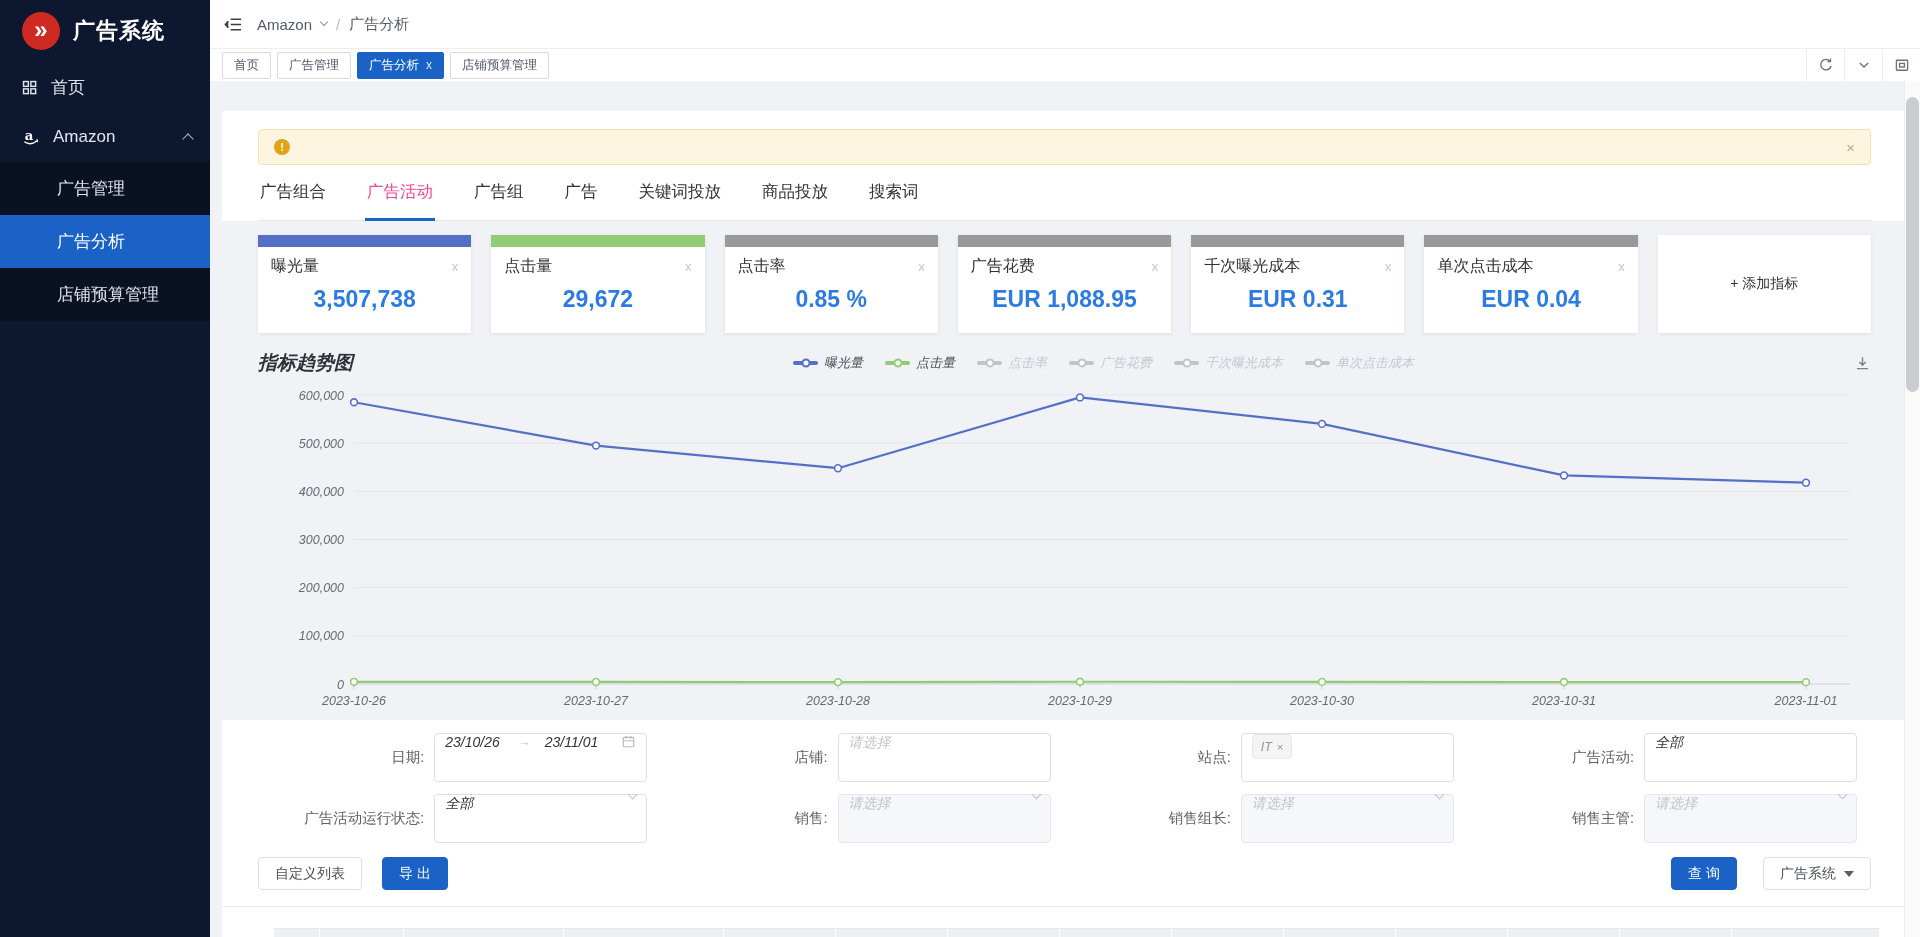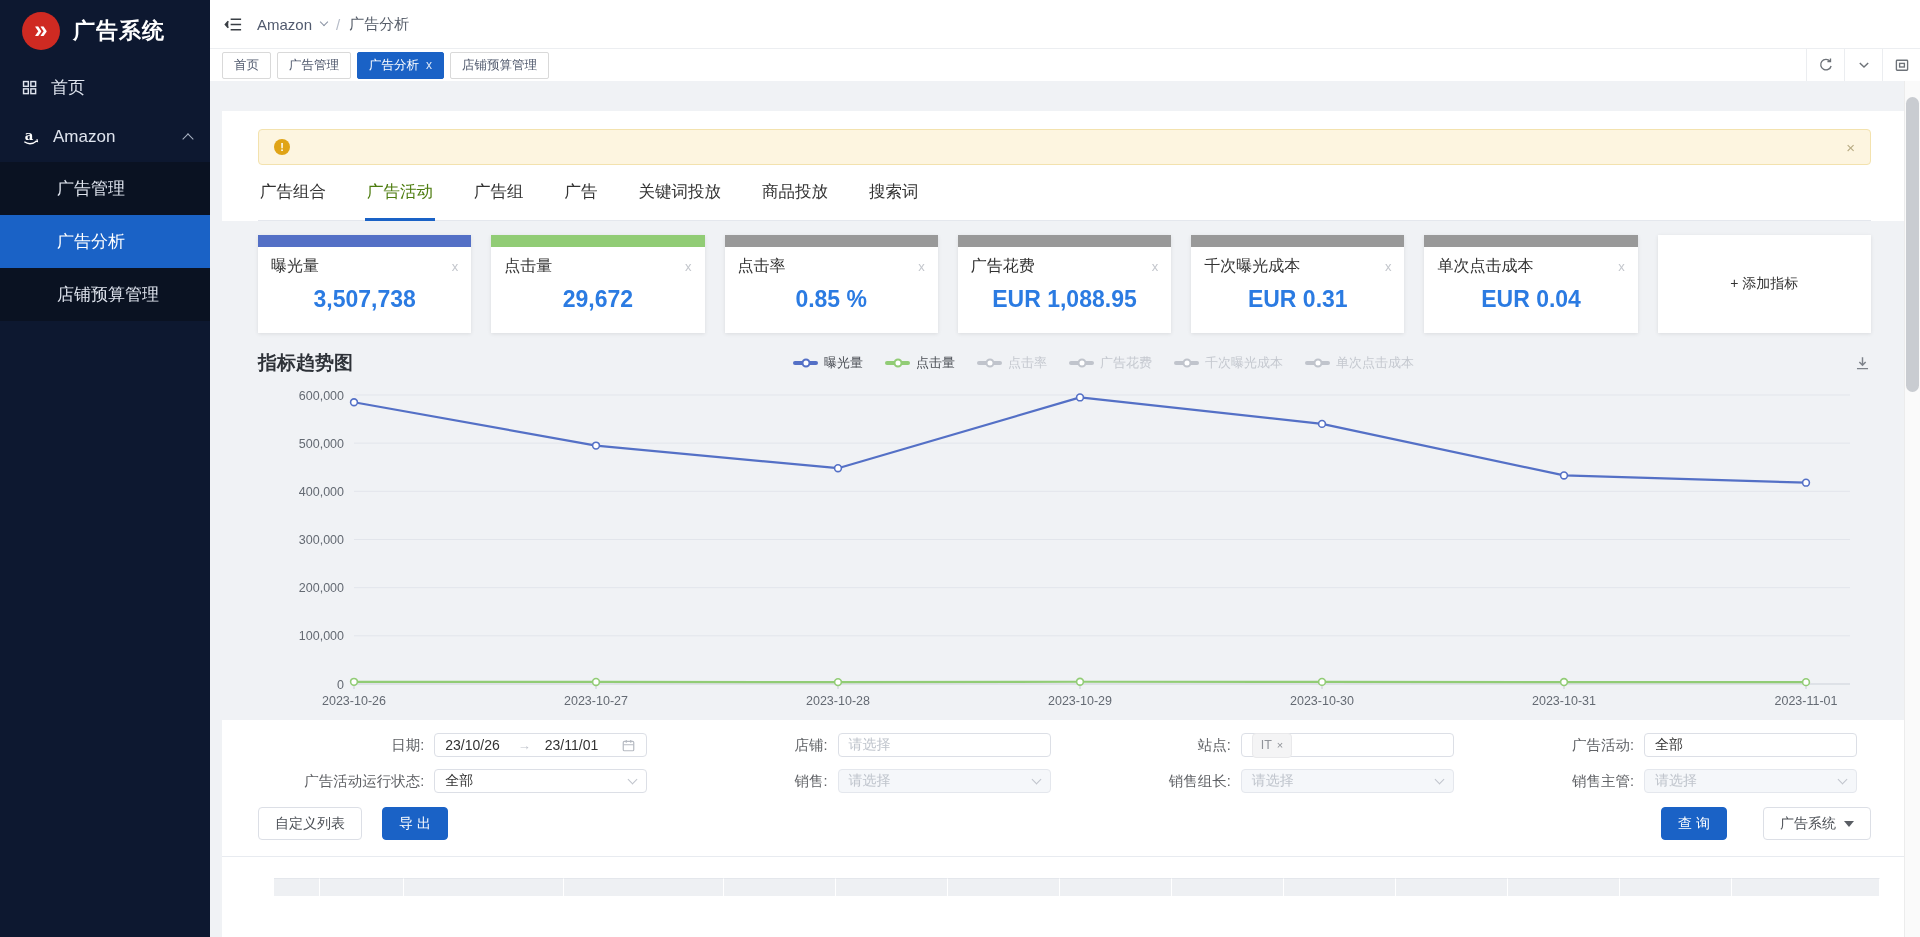--- a/index.html
+++ b/index.html
@@ -58,68 +58,68 @@
   .content { flex:1; position:relative; background:#f0f2f5; padding:30px 13px 0 12px; overflow:hidden; }
 
   .panel-top { background:#fff; padding:18px 36px 0; }
   .alert { height:36px; background:#fdf5e0; border:1px solid #f3e2ae; border-radius:4px;
     display:flex; align-items:center; padding:0 15px; gap:9px; font-size:14px; color:#5e5e5e; }
   .alert-icon { width:16px; height:16px; border-radius:50%; background:#e0a417; color:#fff; font-size:11px;
     font-weight:bold; display:flex; align-items:center; justify-content:center; flex:0 0 auto; }
   .alert-close { margin-left:auto; color:#b9ac84; font-size:15px; cursor:pointer; }
   .subtabs { margin-top:16px; display:flex; gap:37px; border-bottom:1px solid #e4e7ed; }
   .subtab { font-size:16.5px; color:#333; padding:0 2px 15px; cursor:pointer; }
-  .subtab.active { color:#4d7c0f; border-bottom:3px solid #1a62c6; margin-bottom:-1px; }
+  .subtab.active { color:#ec4899; border-bottom:3px solid #1a62c6; margin-bottom:-1px; }
 
   
   .cards { display:flex; gap:20px; margin:14px 0 0; padding:0 36px; }
   .mcard { flex:1; height:98px; background:#fff; box-shadow:0 1px 4px rgba(0,0,0,.09); position:relative; }
   .mcard-strip { height:12px; width:100%; }
   .mcard-head { display:flex; align-items:center; padding:9px 13px 0; }
   .mcard-title { font-size:16px; color:#333; }
   .mcard-x { margin-left:auto; color:#c3c6cc; font-size:13px; cursor:pointer; }
   .mcard-value { text-align:center; margin-top:9px; font-size:23px; font-weight:bold; color:#2b7be2; }
   .mcard.add { display:flex; align-items:center; justify-content:center; font-size:14px; color:#333; cursor:pointer; }
 
   
-  .chart-wrap { padding:0 36px; }
+  .chart-wrap { padding:0 36px;font-style:italic; }
   .chart-head { margin-top:17px; display:flex; align-items:center; }
   .chart-title { font-size:19px; font-weight:bold; color:#2e3238; }
   .legend { flex:1; display:flex; justify-content:center; gap:22px; align-items:center; }
   .leg-item { display:flex; align-items:center; gap:6px; font-size:13px; cursor:pointer; }
   .leg-mark { width:25px; height:4px; border-radius:2px; position:relative; }
   .leg-dot { position:absolute; left:50%; top:50%; transform:translate(-50%,-50%); width:9px; height:9px;
     border-radius:50%; background:#fff; border:2px solid; }
   .dl-icon { color:#7d828a; cursor:pointer; display:flex; }
   .chart-sub { margin-top:7px; font-size:13px; color:#9aa0a8; }
   #trend-chart { display:block; margin-top:7px; }
 
   
   .panel-bottom { margin-top:2px; background:#fff; padding:13px 36px 0; height:400px; }
   .frow { display:grid; grid-template-columns:repeat(4,1fr); }
   .frow + .frow { margin-top:12px; }
   .fcell { display:flex; align-items:center; justify-content:flex-end; padding-right:14px; }
   .flabel { color:#606266; font-size:14.5px; margin-right:10px; white-space:nowrap; }
-  .ctl { width:213px; height:24px; border:1px solid #dcdfe6; border-radius:4px; background:#fff;
-    display:flex; align-items:center; padding:0 10px; font-size:14px; color:#333; cursor:pointer; }
+  .ctl { width:213px; height:49px; border:1px solid #dcdfe6; border-radius:4px; background:#fff;
+    display:flex; align-items:flex-start; padding:0 10px; font-size:14px; color:#333; cursor:pointer;font-style:italic; }
   .ctl .ph { color:#bfc4cc; }
   .ctl .chev { width:7px; height:7px; border-color:#c0c4cc; margin-left:auto; }
   .ctl.disabled { background:#f5f7fa; border-color:#e4e7ed; }
   .date-arrow { color:#c0c4cc; margin:0 14px 0 18px; font-size:13px; }
   .cal-icon { margin-left:auto; color:#b6bac2; display:flex; }
   .chip { height:25px; background:#f4f4f5; border:1px solid #e9e9eb; border-radius:4px; color:#909399;
     font-size:12.5px; display:flex; align-items:center; gap:5px; padding:0 8px; }
   .chip .chip-x { font-size:11px; color:#909399; cursor:pointer; }
 
   .btn-row { margin-top:14px; display:flex; gap:20px; align-items:center; }
   .btn { height:33px; padding:0 16px; border:1px solid #dcdfe6; border-radius:4px; background:#fff;
     font-size:14px; color:#4d5157; cursor:pointer; display:flex; align-items:center; gap:8px;
     font-family:inherit; }
   .btn.primary { background:#1a62c6; border-color:#1a62c6; color:#fff; }
-  .btn-right { margin-left:auto; display:flex; gap:36px; }
+  .btn-right { margin-left:auto; display:flex; gap:26px; }
   .caret-down { width:0; height:0; border-left:5px solid transparent; border-right:5px solid transparent;
     border-top:6px solid #5a5e64; display:inline-block; }
 
   .divider { height:1px; background:#e8ebf0; margin:16px -36px 0; }
   .thead-strip { margin:21px 16px 0; display:flex; height:18px; }
   .th-cell { background:#eef0f3; border-right:1px solid #fff; border-top:1px solid #e4e7ec; flex:0 0 auto; }
 
   
   .scrollbar { position:absolute; top:0; right:0; bottom:0; width:16px; background:#fafafa;
     border-left:1px solid #ececec; }

